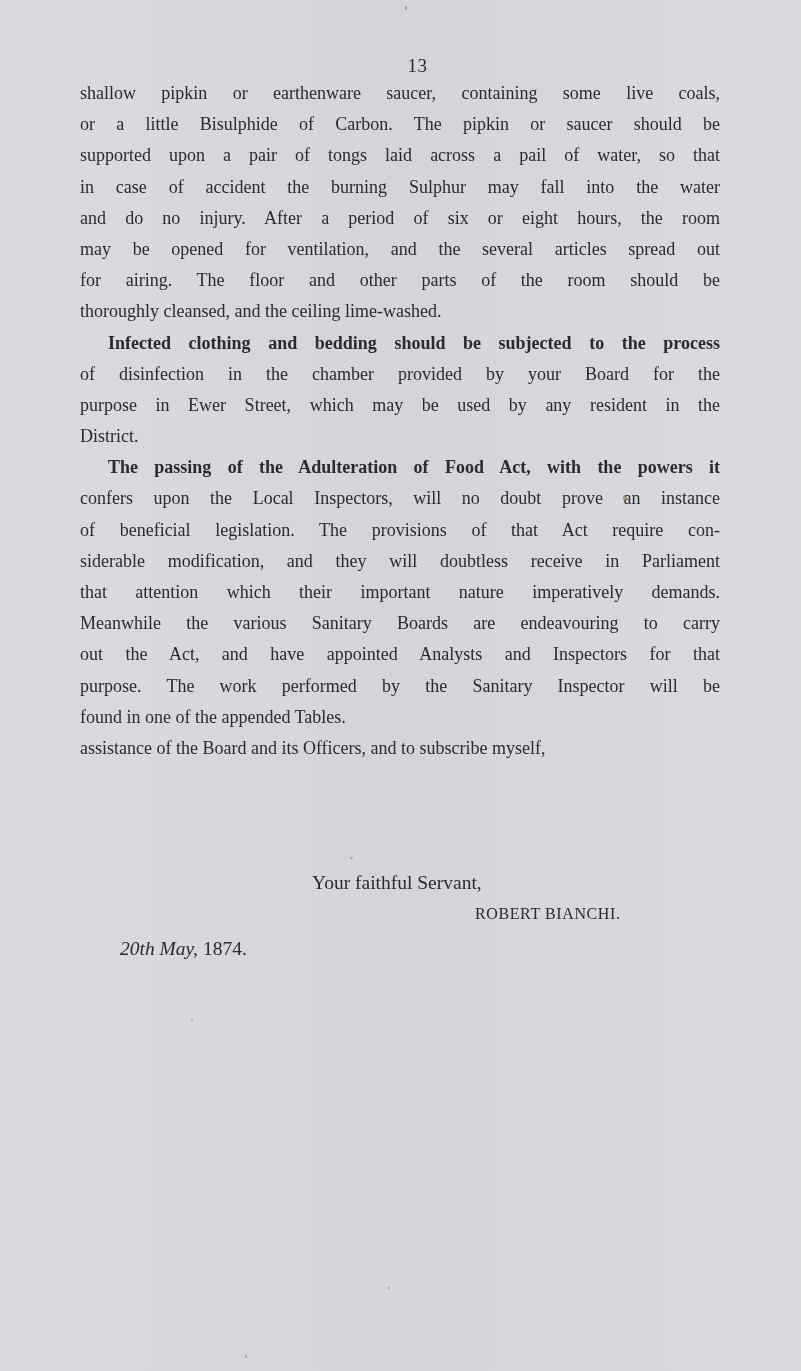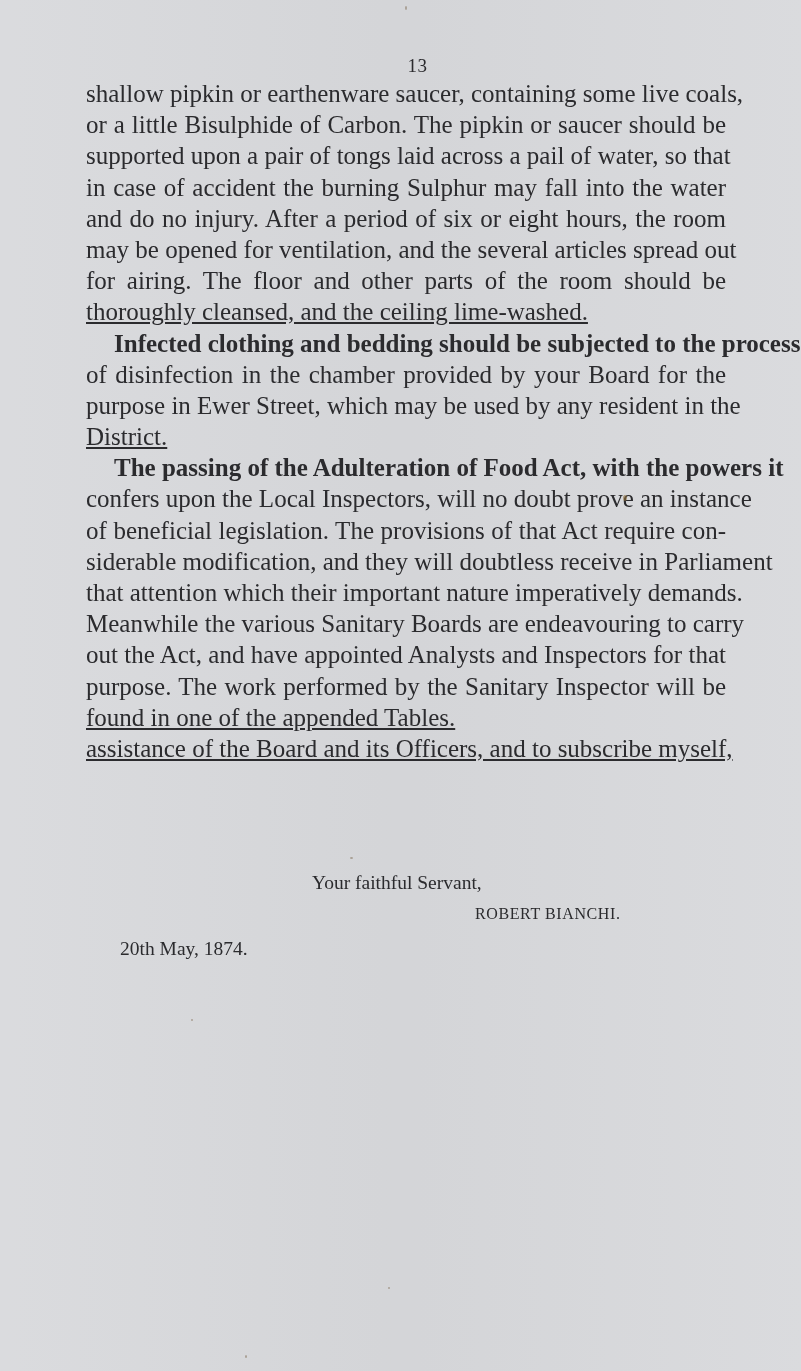--- a/index.html
+++ b/index.html
@@ -30,36 +30,35 @@
     left: 0;
     width: 801px;
     text-align: center;
     font-size: 19px;
     letter-spacing: 0.5px;
     padding-left: 34px;
     box-sizing: border-box;
   }
   .body-text {
     position: absolute;
-    left: 86px;
+    left: 80px;
     top: 78px;
     width: 640px;
-    font-size: 25px;
+    font-size: 18px;
     line-height: 31.2px;
   }
   .line {
     display: block;
     white-space: nowrap;
     text-align: justify;
     text-align-last: justify;
     height: 31.2px;
   }
   .line.last {
     text-align-last: left;
-    text-decoration: underline;
   }
   .line.indent {
     padding-left: 28px;
     font-weight: bold;
   }
   .closing {
     position: absolute;
     left: 0;
     top: 0;
     width: 801px;
@@ -79,20 +78,21 @@
     letter-spacing: 0.6px;
     font-size: 16px;
   }
   .date-line {
     position: absolute;
     left: 120px;
     top: 938px;
     white-space: nowrap;
   }
   .date-line .ital {
+    font-style: italic;
     text-align: center;
   }
   .speck {
     position: absolute;
     width: 3px;
     height: 3px;
     border-radius: 50%;
     background: #8a7a66;
     opacity: 0.6;
   }

